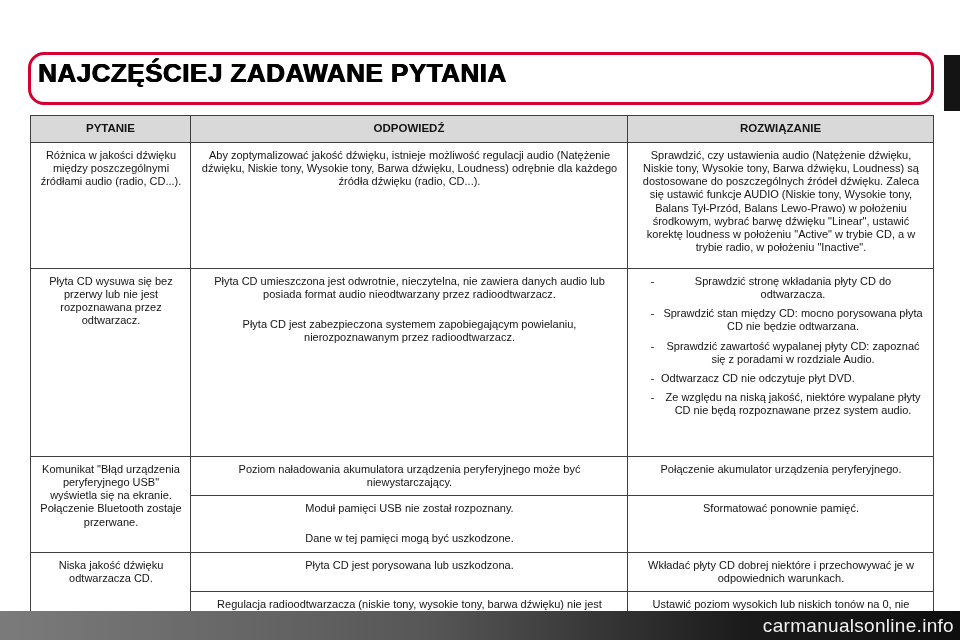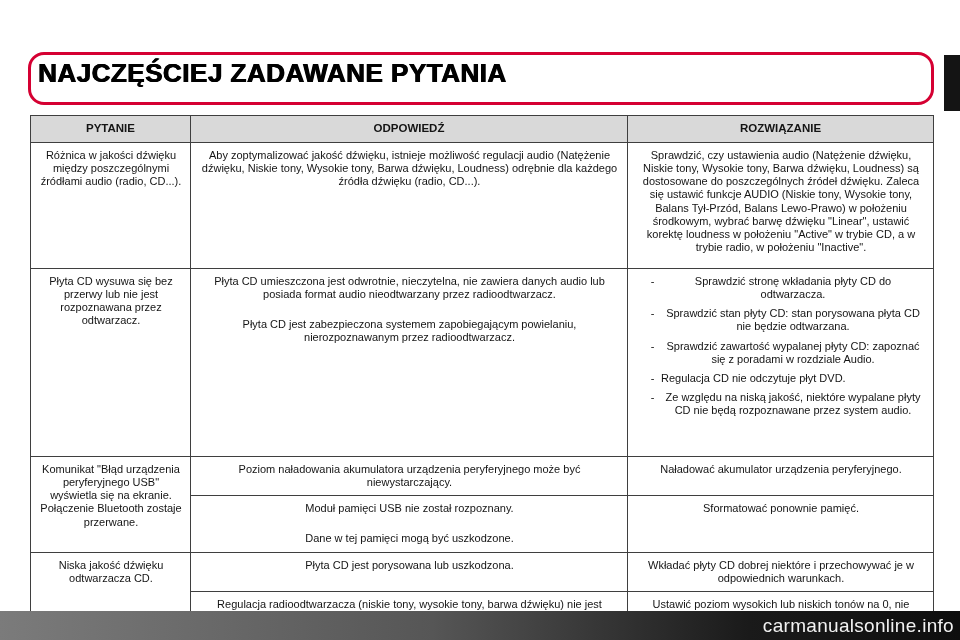--- a/index.html
+++ b/index.html
@@ -103,47 +103,47 @@
         <p>Płyta CD umieszczona jest odwrotnie, nieczytelna, nie zawiera danych audio lub posiada format audio nieodtwarzany przez radioodtwarzacz.</p>
         <p>Płyta CD jest zabezpieczona systemem zapobiegającym powielaniu, nierozpoznawanym przez radioodtwarzacz.</p>
       </td>
       <td>
         <div class="dash-item">
           <span class="dash">-</span>
           <span>Sprawdzić stronę wkładania płyty CD do odtwarzacza.</span>
         </div>
         <div class="dash-item">
           <span class="dash">-</span>
-          <span>Sprawdzić stan płyty CD: stan porysowana płyta CD nie będzie odtwarzana.</span>
+          <span>Sprawdzić stan między CD: mocno porysowana płyta CD nie będzie odtwarzana.</span>
         </div>
         <div class="dash-item">
           <span class="dash">-</span>
           <span>Sprawdzić zawartość wypalanej płyty CD: zapoznać się z poradami w rozdziale Audio.</span>
         </div>
         <div class="dash-item">
           <span class="dash">-</span>
-          <span>Regulacja CD nie odczytuje płyt DVD.</span>
+          <span>Odtwarzacz CD nie odczytuje płyt DVD.</span>
         </div>
         <div class="dash-item">
           <span class="dash">-</span>
           <span>Ze względu na niską jakość, niektóre wypalane płyty CD nie będą rozpoznawane przez system audio.</span>
         </div>
       </td>
     </tr>
 
     <tr class="r3a">
       <td class="cell-q" rowspan="2">
         <p>Komunikat "Błąd urządzenia peryferyjnego USB" wyświetla się na ekranie.
 Połączenie Bluetooth zostaje przerwane.</p>
       </td>
       <td>
         <p>Poziom naładowania akumulatora urządzenia peryferyjnego może być niewystarczający.</p>
       </td>
       <td>
-        <p>Naładować akumulator urządzenia peryferyjnego.</p>
+        <p>Połączenie akumulator urządzenia peryferyjnego.</p>
       </td>
     </tr>
     <tr class="r3b">
       <td>
         <p>Moduł pamięci USB nie został rozpoznany.</p>
         <p>Dane w tej pamięci mogą być uszkodzone.</p>
       </td>
       <td>
         <p>Sformatować ponownie pamięć.</p>
       </td>

